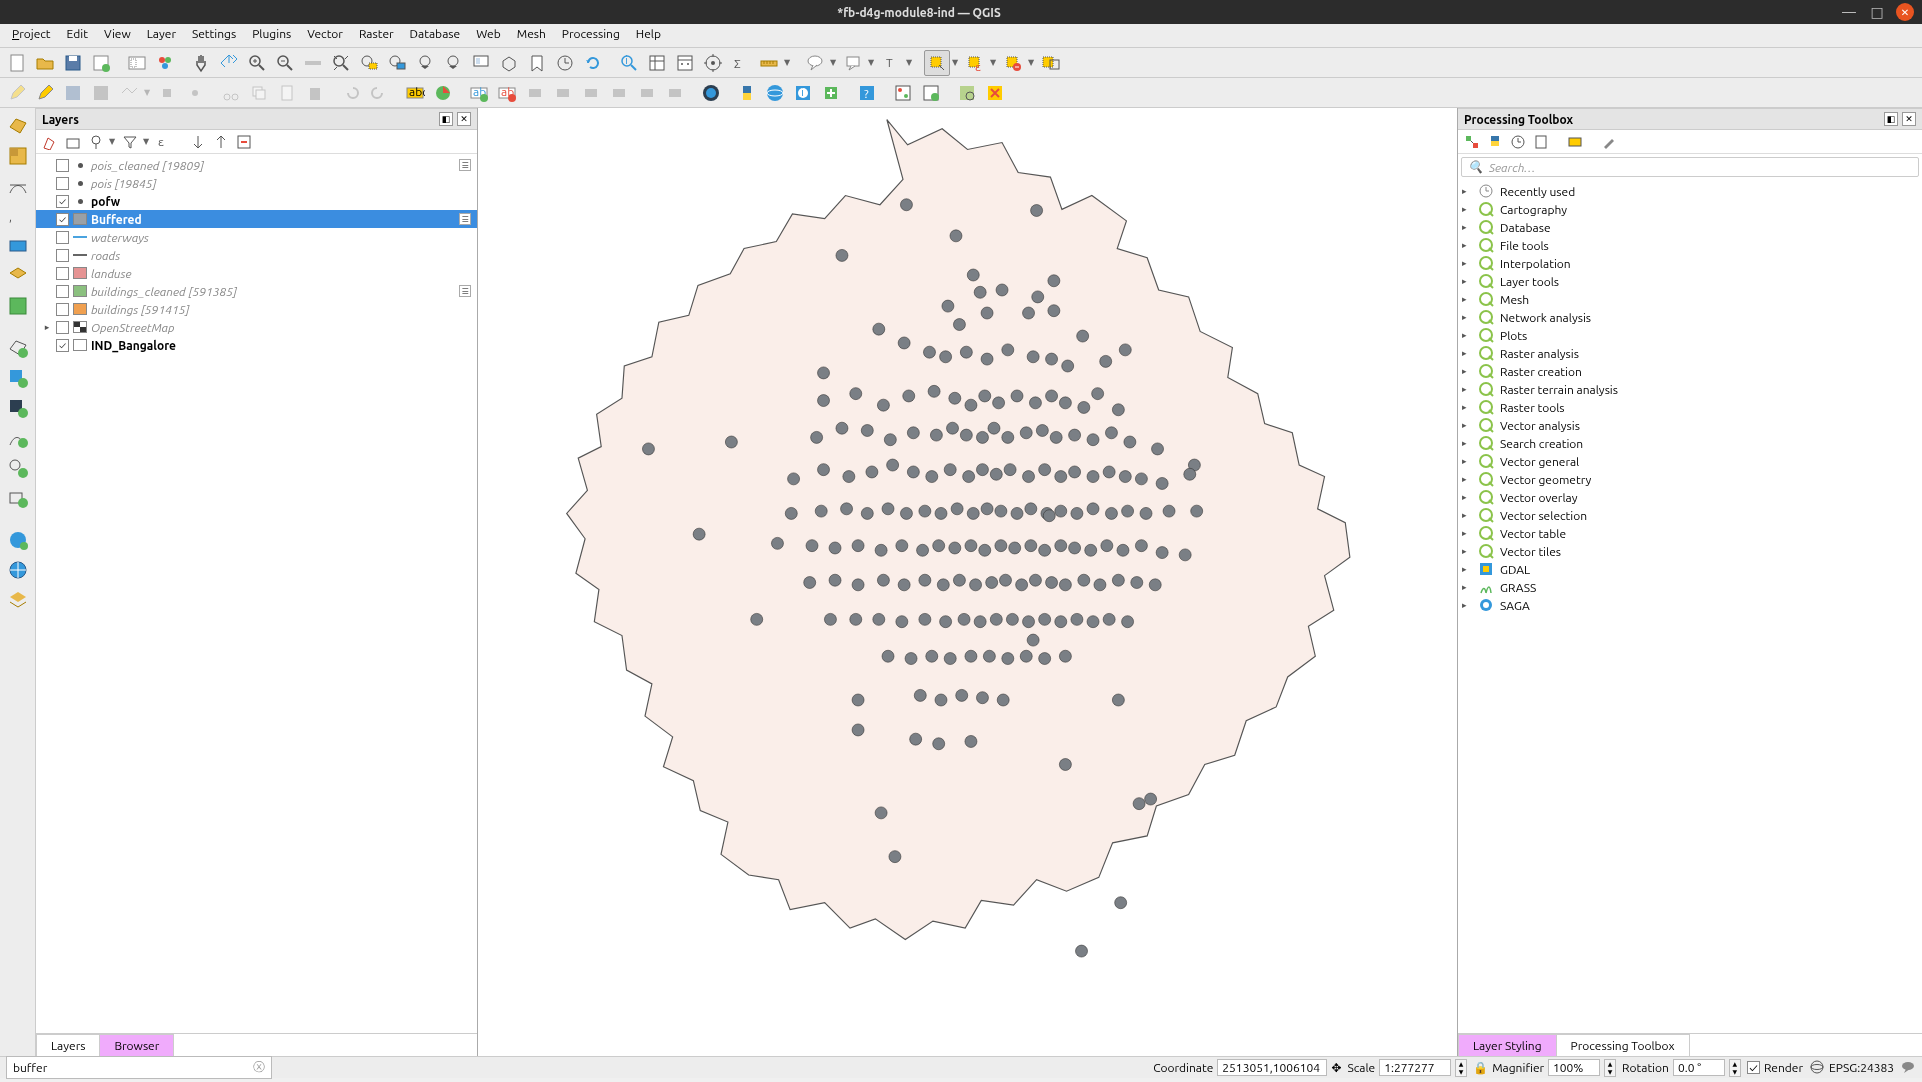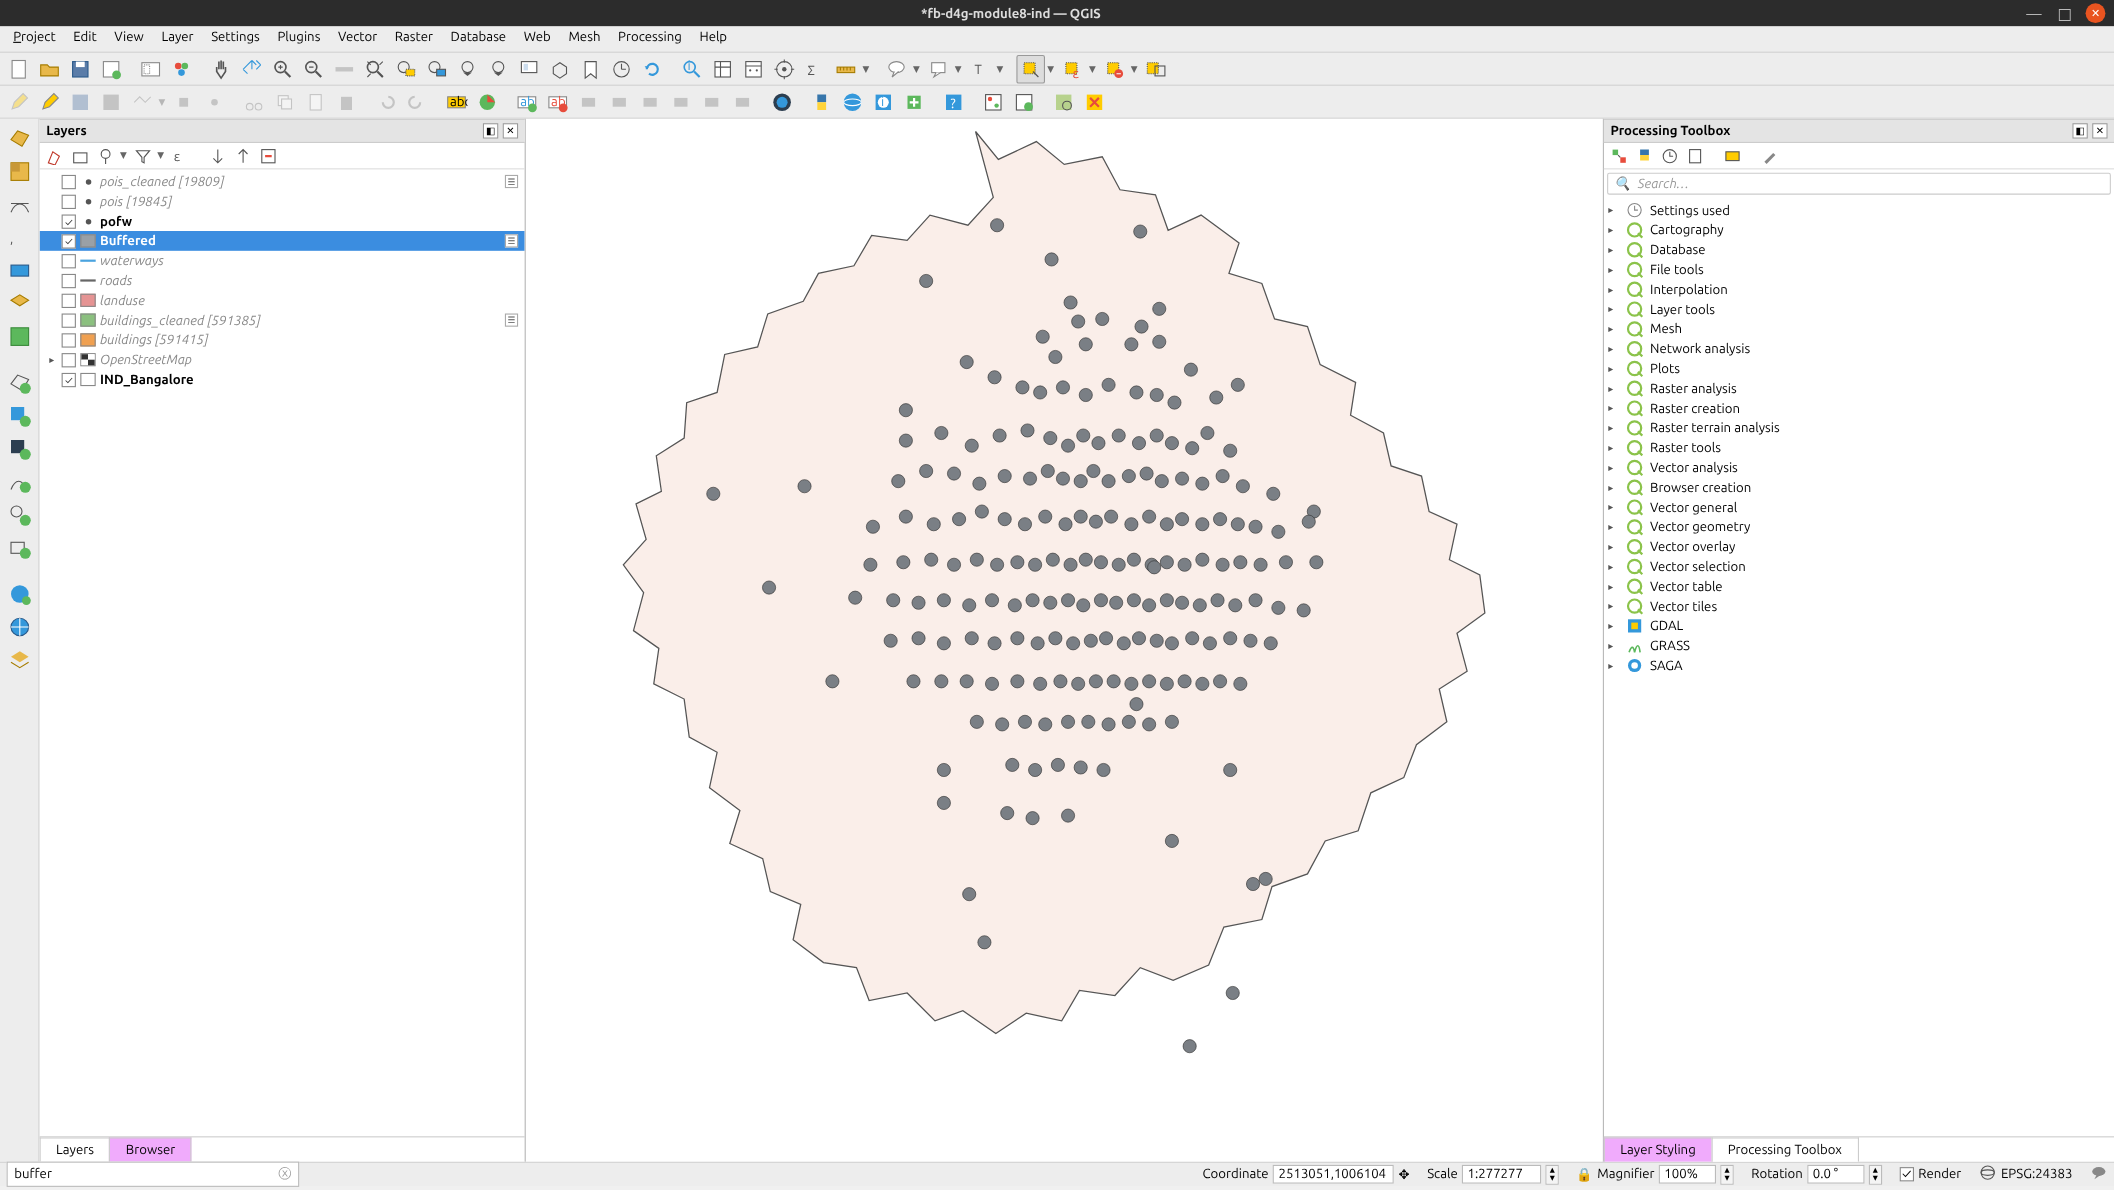--- a/index.html
+++ b/index.html
@@ -41,21 +41,21 @@
 .canvas{flex:1;background:#fff;position:relative;overflow:hidden}
 .canvas-inner{position:absolute;inset:0}
 .boundary{stroke:#555;stroke-width:1;fill:#faeee9}
 .pt{fill:#7a7f85;stroke:#333;stroke-width:.5}
 .rightpanel{width:465px;background:#fff;border-left:1px solid #aaa;display:flex;flex-direction:column}
 .procsearch{display:flex;align-items:center;padding:2px 6px;border:1px solid #ccc;margin:3px;border-radius:2px;color:#999;font-style:italic}
 .proctree{flex:1;overflow:auto;padding:2px}
 .procitem{display:flex;align-items:center;padding:1px 2px;gap:6px;cursor:pointer}
 .procitem .exp{width:10px;font-size:9px;color:#555}
 .procitem .ic{width:16px;height:16px;display:flex;align-items:center;justify-content:center}
-.statusbar{height:22px;background:#ededed;border-top:1px solid #ccc;display:flex;align-items:center;padding:0 6px;gap:16px}
+.statusbar{height:22px;background:#ededed;border-top:1px solid #ccc;display:flex;align-items:center;padding:0 6px;gap:6px}
 .searchbox{flex:0 0 266px;border:1px solid #bbb;background:#fff;padding:2px 6px;display:flex;align-items:center;justify-content:space-between}
 .statusbar .grp{display:flex;align-items:center;gap:4px}
 .statusbar input[type=text]{border:1px solid #bbb;padding:1px 4px;background:#fff;font-size:12px}
 .spinctl{display:flex;flex-direction:column;border:1px solid #bbb;width:12px;height:18px}
 .spinctl div{flex:1;font-size:6px;display:flex;align-items:center;justify-content:center;cursor:pointer;background:#f4f4f4}
 </style>
 </head>
 <body>
 
 <div class="titlebar">
@@ -1012,21 +1012,21 @@
     </div>
     <div class="proctree" id="proctree">
         <div class="procitem">
           <span class="exp">▸</span>
           <span class="ic">
             <svg width="16" height="16">
               <circle cx="8" cy="8" r="6" fill="none" stroke="#888"></circle>
               <path d="M8 4v4h3" fill="none" stroke="#888"></path>
             </svg>
           </span>
-          <span>Settings used</span>
+          <span>Recently used</span>
         </div>
         <div class="procitem">
           <span class="exp">▸</span>
           <span class="ic">
             <svg width="16" height="16">
               <circle cx="8" cy="8" r="6" fill="none" stroke="#8bc34a" stroke-width="2"></circle>
               <line x1="11" y1="11" x2="15" y2="15" stroke="#8bc34a" stroke-width="2"></line>
             </svg>
           </span>
           <span>Cartography</span>
@@ -1152,21 +1152,21 @@
           <span>Vector analysis</span>
         </div>
         <div class="procitem">
           <span class="exp">▸</span>
           <span class="ic">
             <svg width="16" height="16">
               <circle cx="8" cy="8" r="6" fill="none" stroke="#8bc34a" stroke-width="2"></circle>
               <line x1="11" y1="11" x2="15" y2="15" stroke="#8bc34a" stroke-width="2"></line>
             </svg>
           </span>
-          <span>Browser creation</span>
+          <span>Search creation</span>
         </div>
         <div class="procitem">
           <span class="exp">▸</span>
           <span class="ic">
             <svg width="16" height="16">
               <circle cx="8" cy="8" r="6" fill="none" stroke="#8bc34a" stroke-width="2"></circle>
               <line x1="11" y1="11" x2="15" y2="15" stroke="#8bc34a" stroke-width="2"></line>
             </svg>
           </span>
           <span>Vector general</span>

